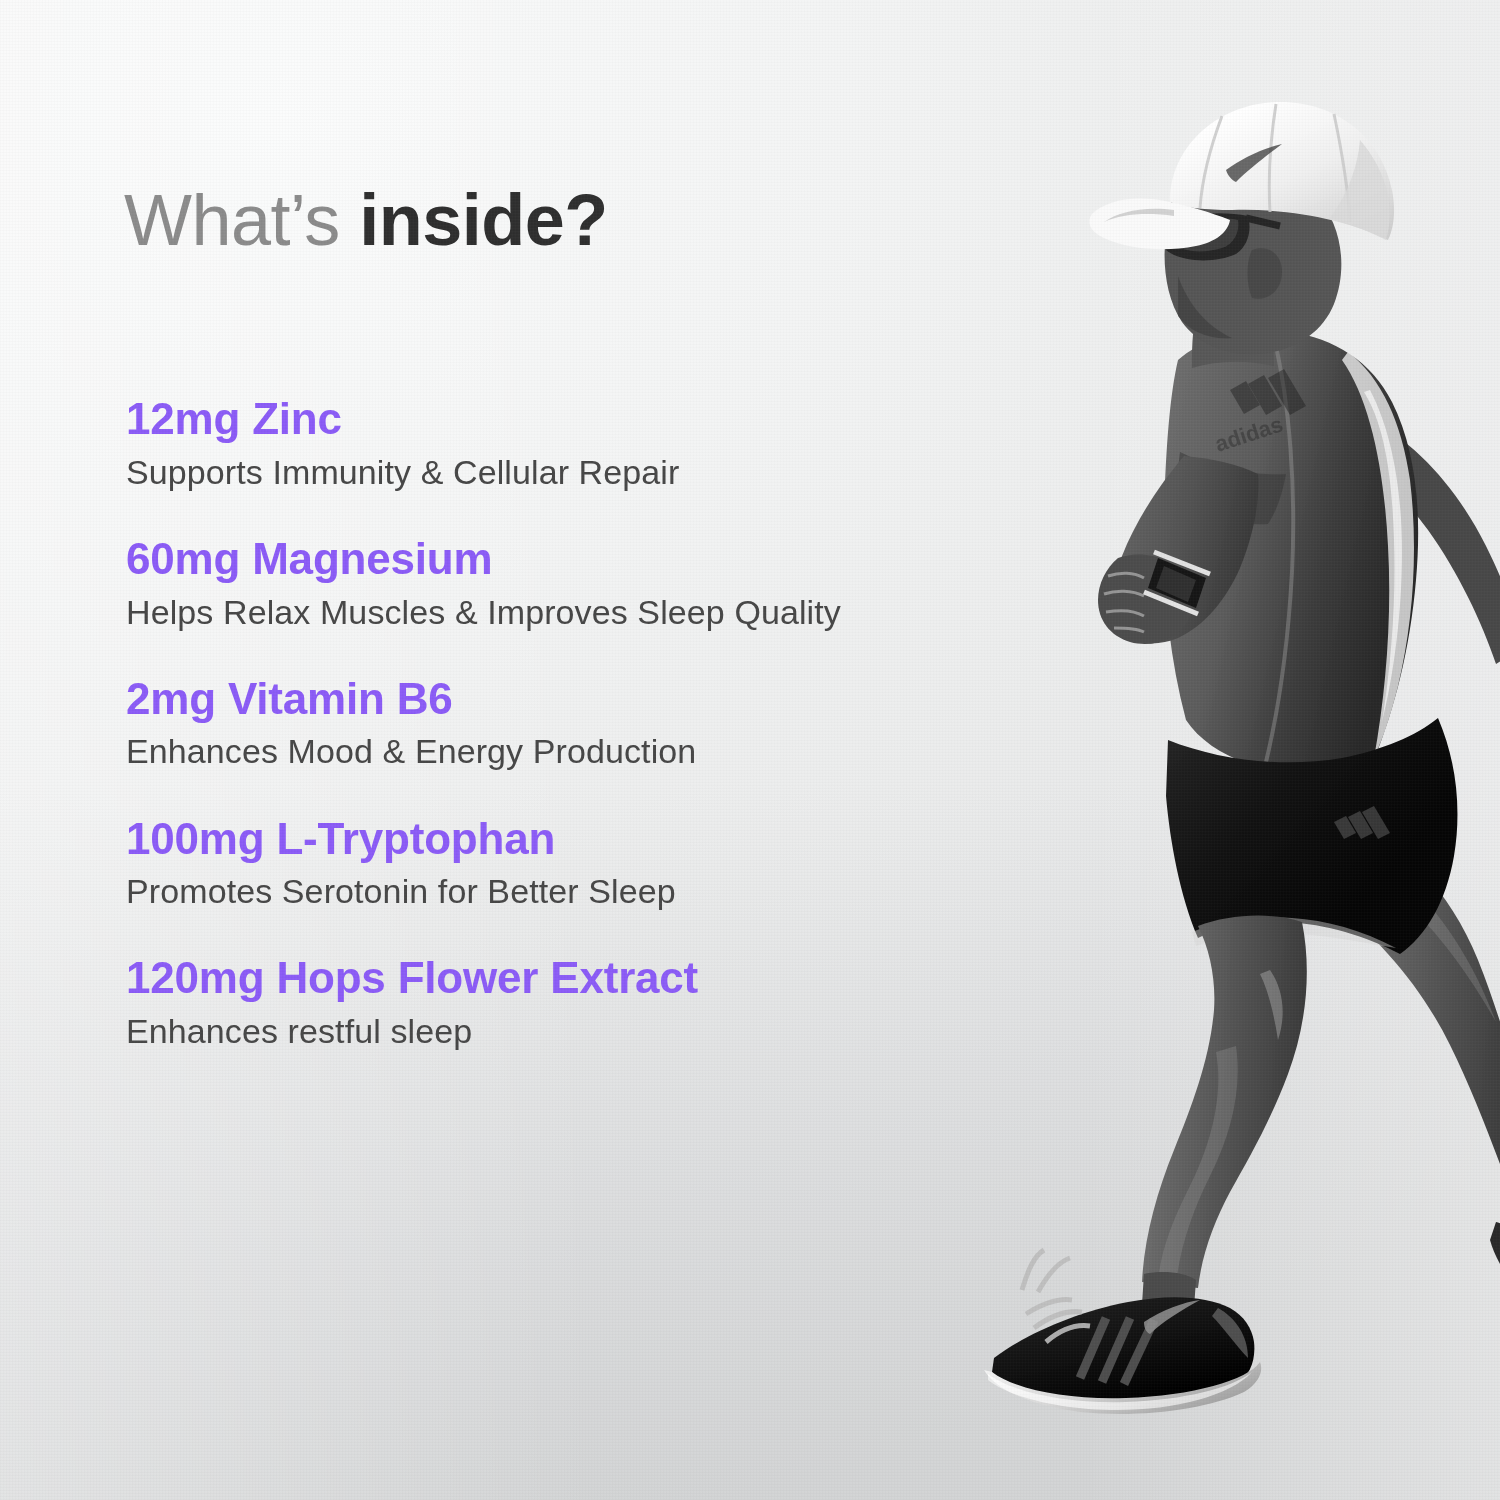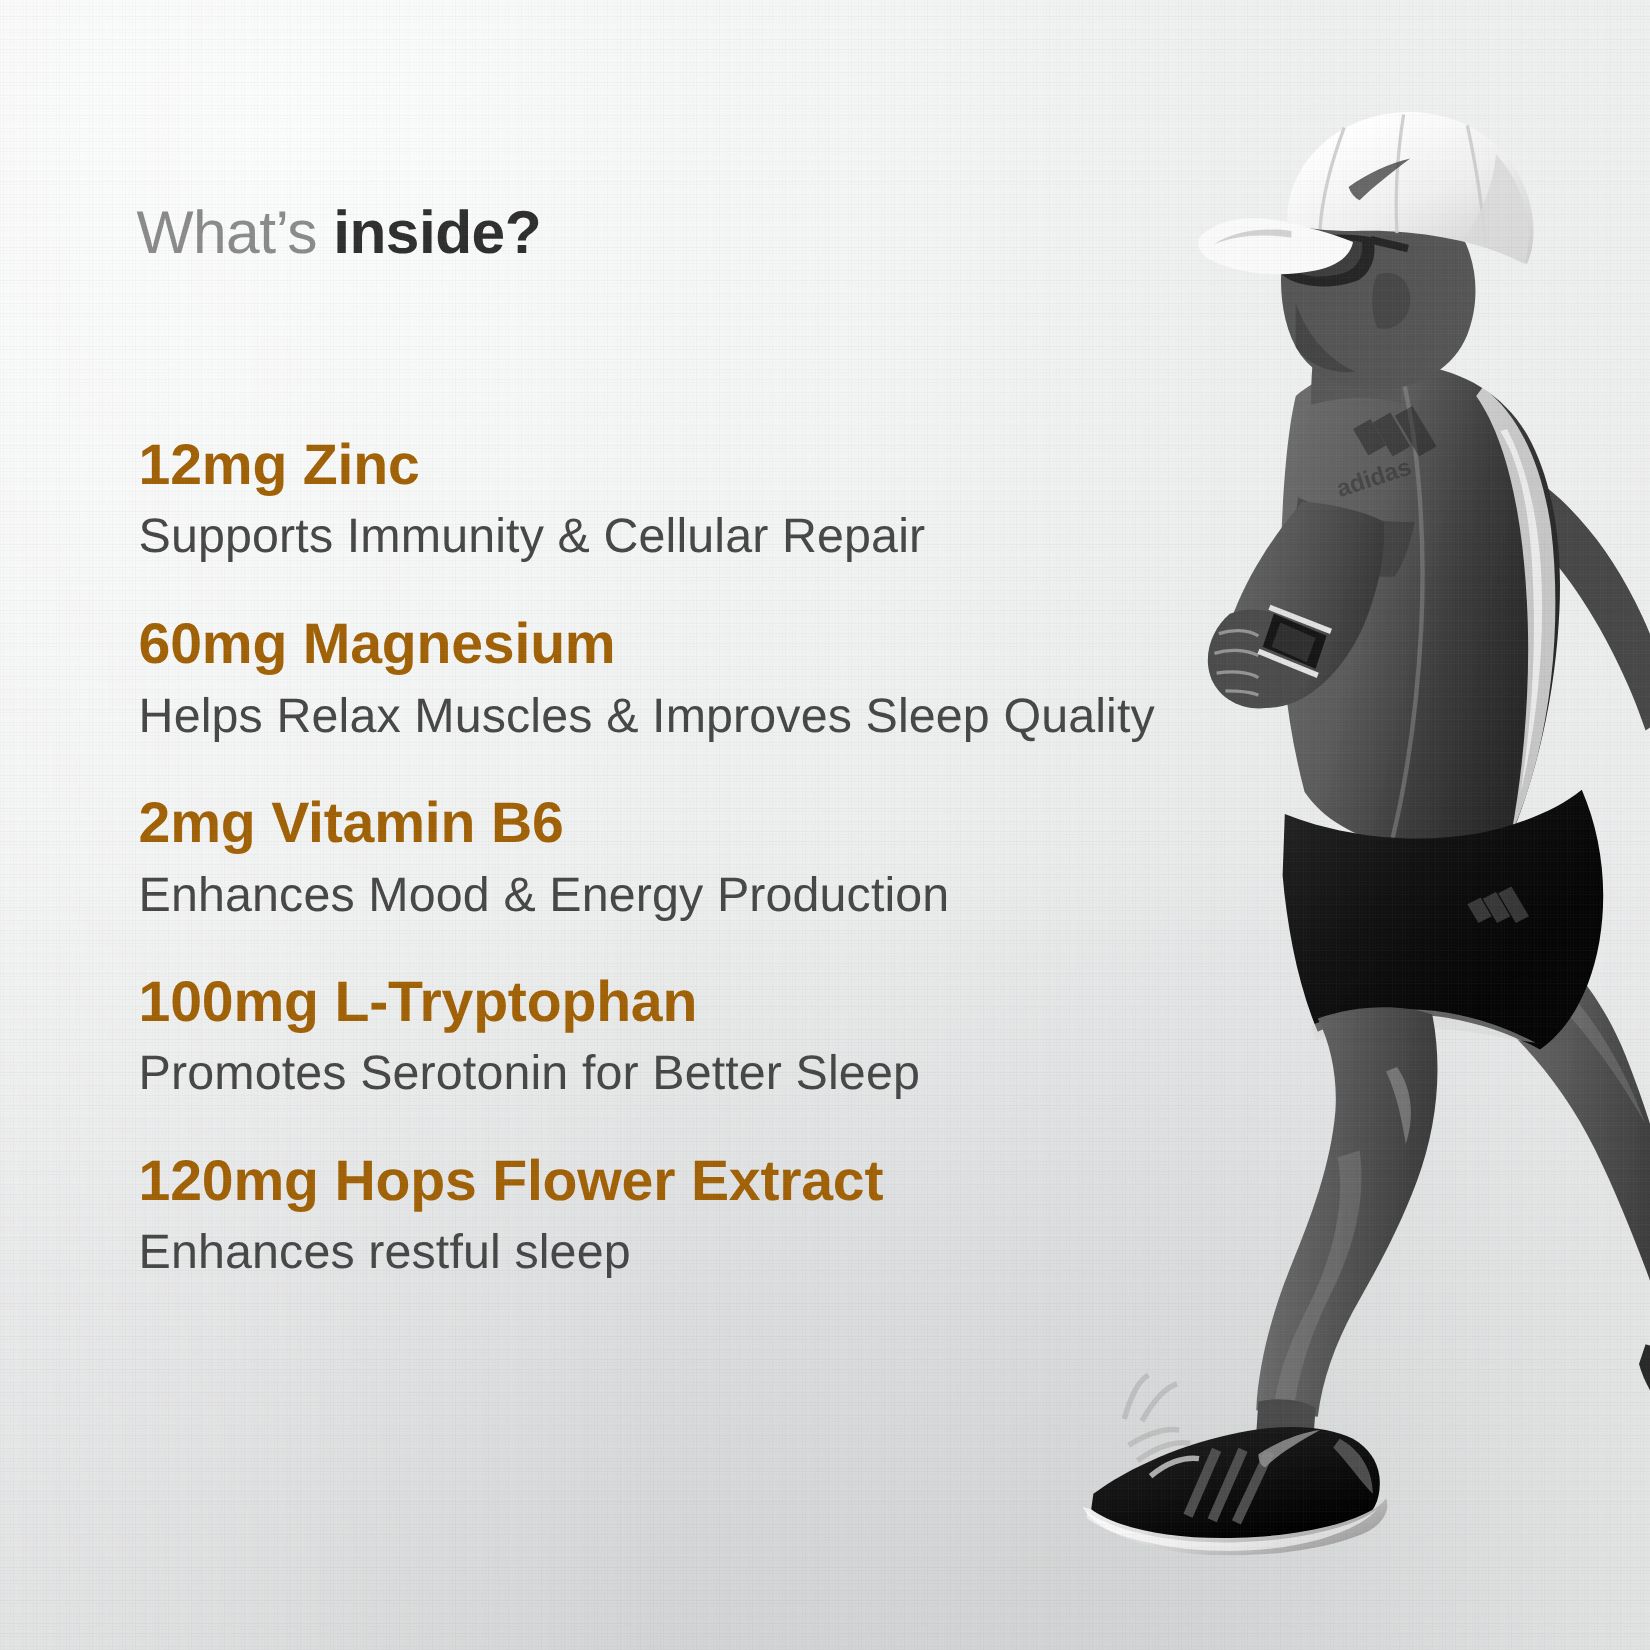--- a/index.html
+++ b/index.html
@@ -41,21 +41,21 @@
       repeating-linear-gradient(0deg, rgba(0,0,0,0.5) 0px, rgba(0,0,0,0) 1px, rgba(0,0,0,0) 2px, rgba(255,255,255,0.5) 3px),
       repeating-linear-gradient(90deg, rgba(0,0,0,0.5) 0px, rgba(0,0,0,0) 1px, rgba(0,0,0,0) 2px, rgba(255,255,255,0.5) 3px);
     pointer-events: none;
   }
 
   
   .headline {
     position: absolute;
     left: 124px;
     top: 184px;
-    font-size: 55px;
+    font-size: 72px;
     line-height: 1.0;
     letter-spacing: -0.5px;
     white-space: nowrap;
   }
   .headline .hl-light {
     color: #8b8b8b;
     font-weight: 300;
   }
   .headline .hl-bold {
     color: #2f2f2f;
@@ -65,29 +65,29 @@
   
   .ingredients {
     position: absolute;
     left: 126px;
     top: 392px;
     width: 1020px;
   }
   .ing-item { margin-bottom: 38px; }
   .ing-item:last-child { margin-bottom: 4px; }
   .ing-title {
-    font-size: 52px;
+    font-size: 44px;
     font-weight: 700;
-    color: #a16207;
+    color: #8b5cf6;
     line-height: 1.22;
     letter-spacing: -0.2px;
     white-space: nowrap;
   }
   .ing-desc {
-    font-size: 44px;
+    font-size: 34px;
     font-weight: 300;
     color: #474747;
     line-height: 1.30;
     letter-spacing: 0.1px;
     white-space: nowrap;
     margin-top: 4px;
   }
 
   
   .runner-wrap {

